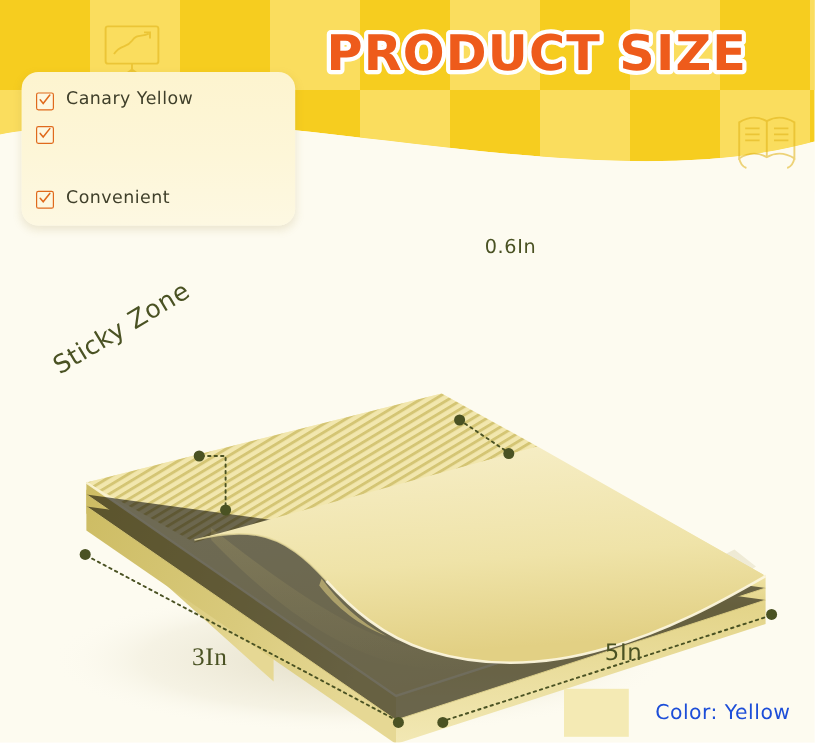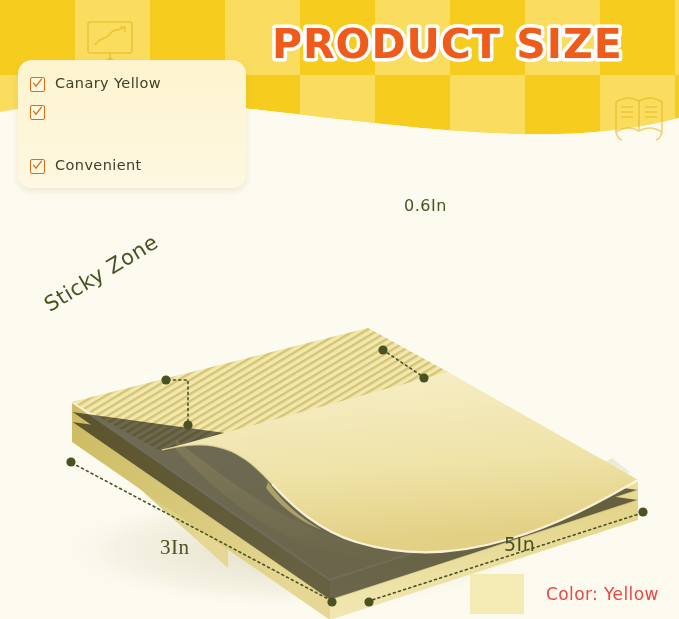--- a/index.html
+++ b/index.html
@@ -105,21 +105,21 @@
   }
   .legend-swatch {
     width: 54px;
     height: 40px;
     background: #f4eab4;
   }
   .legend-text {
     margin-left: 22px;
     font-family: "DejaVu Sans", sans-serif;
     font-size: 17px;
-    color: #ef4444;
+    color: #1d4ed8;
     letter-spacing: 0.4px;
     white-space: nowrap;
   }
 </style>
 </head>
 <body>
 
 <div id="page">
 
   <div class="header-band">

